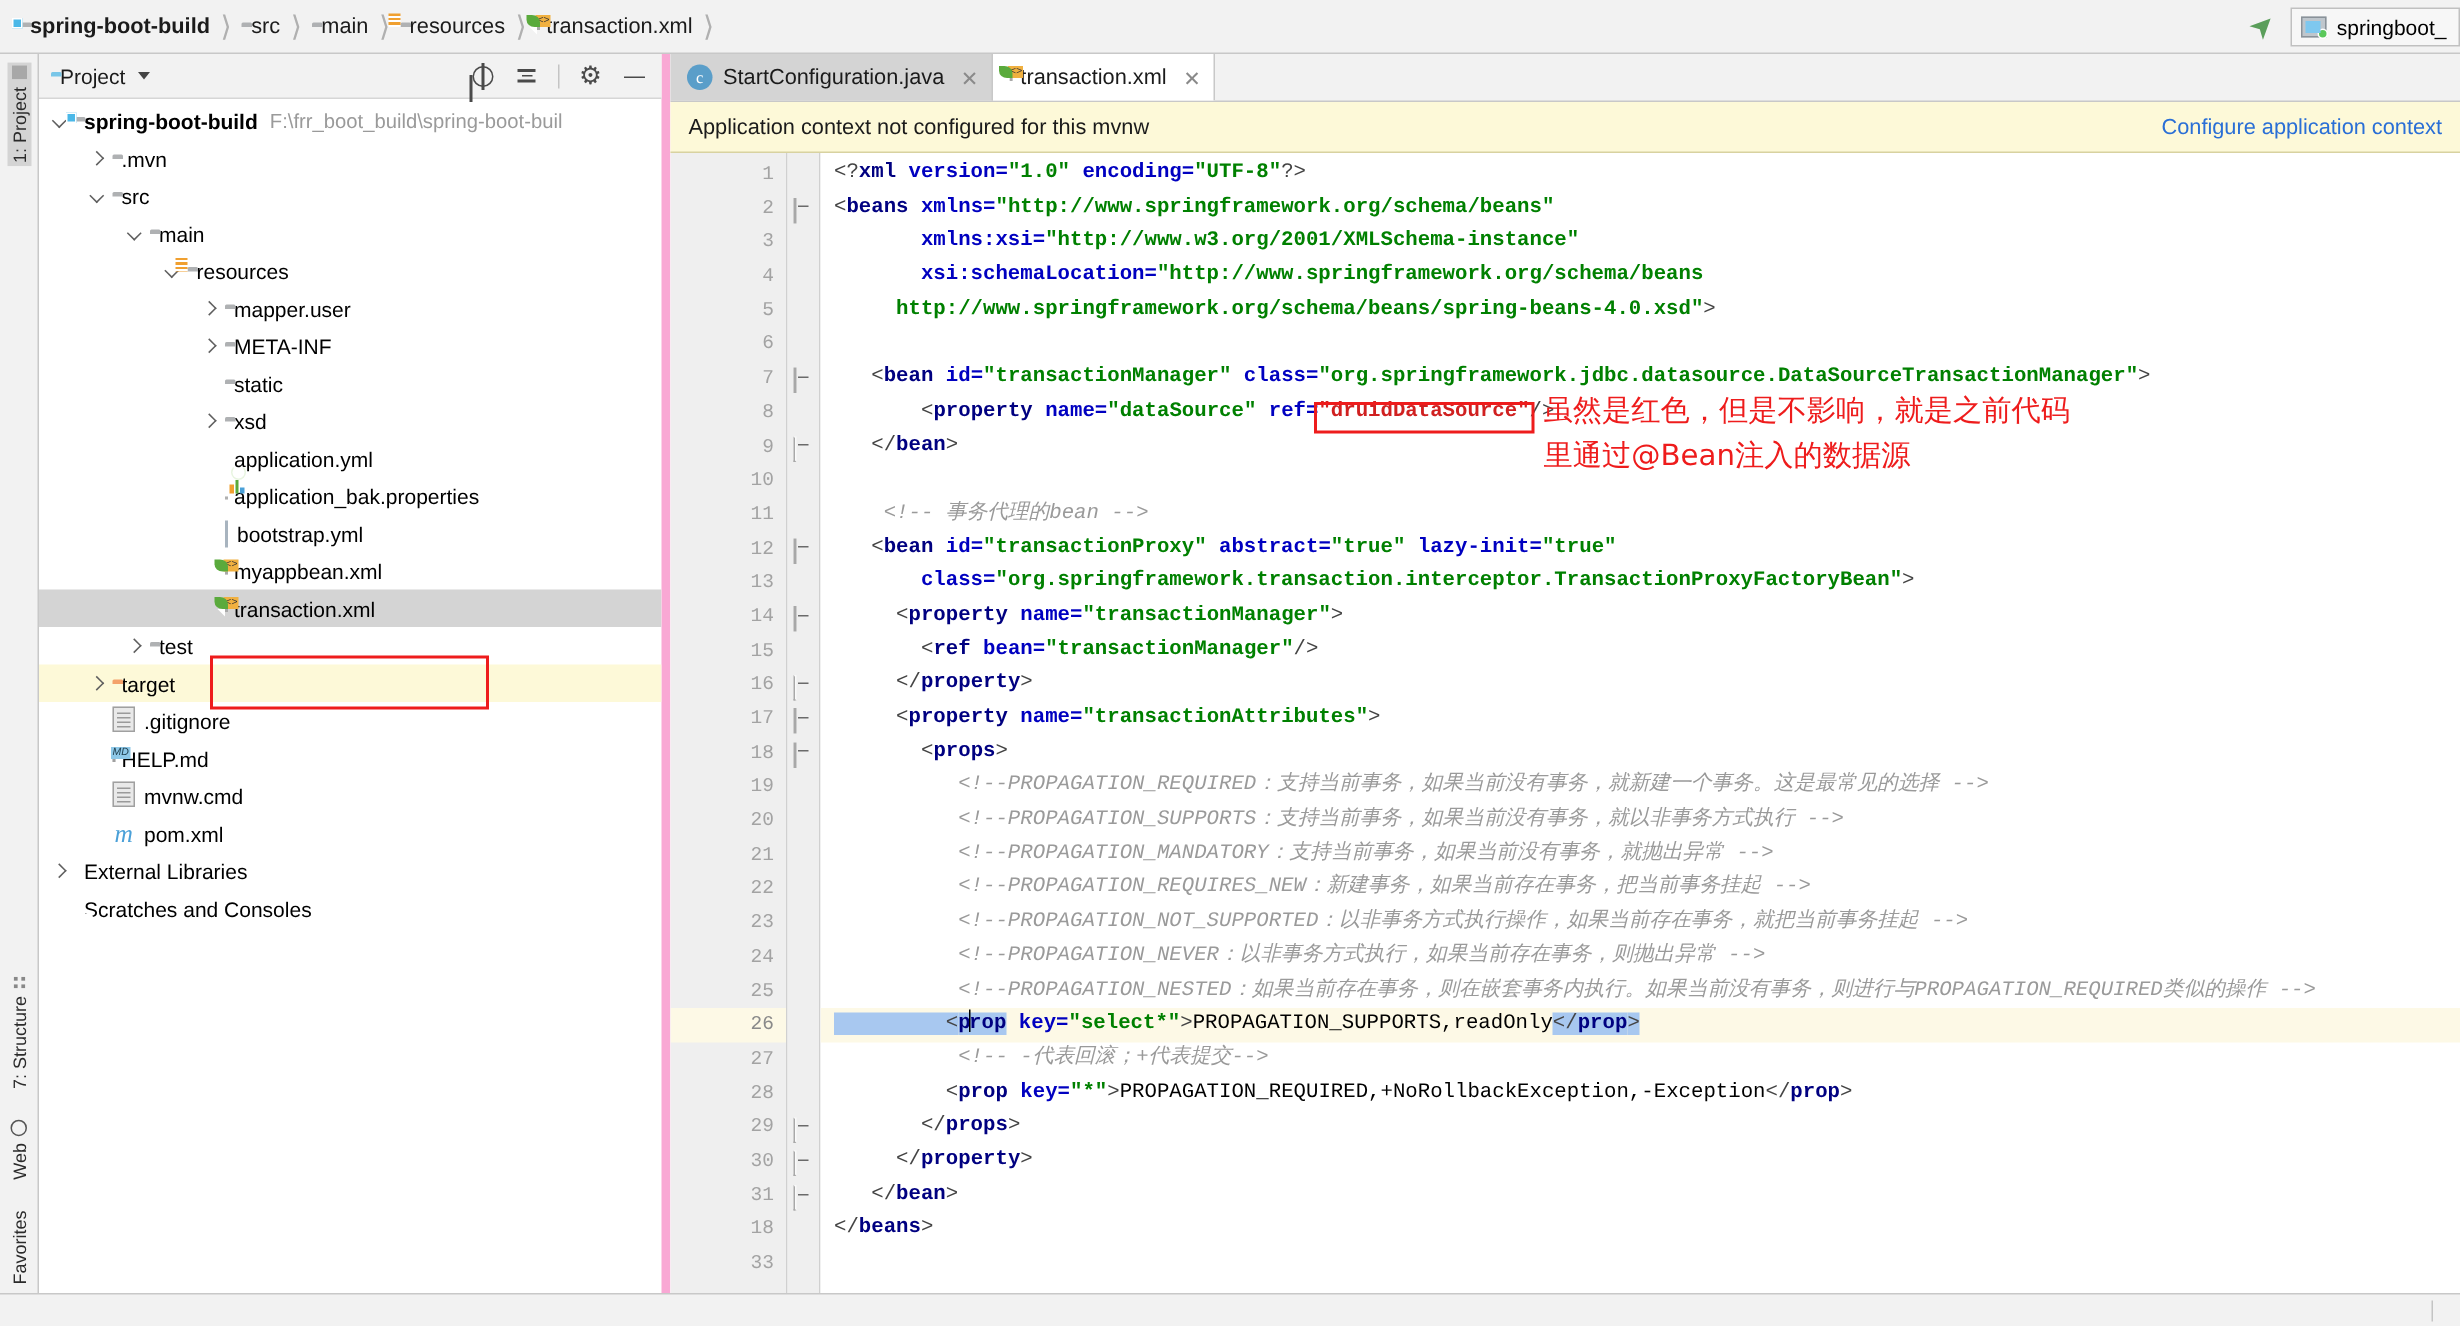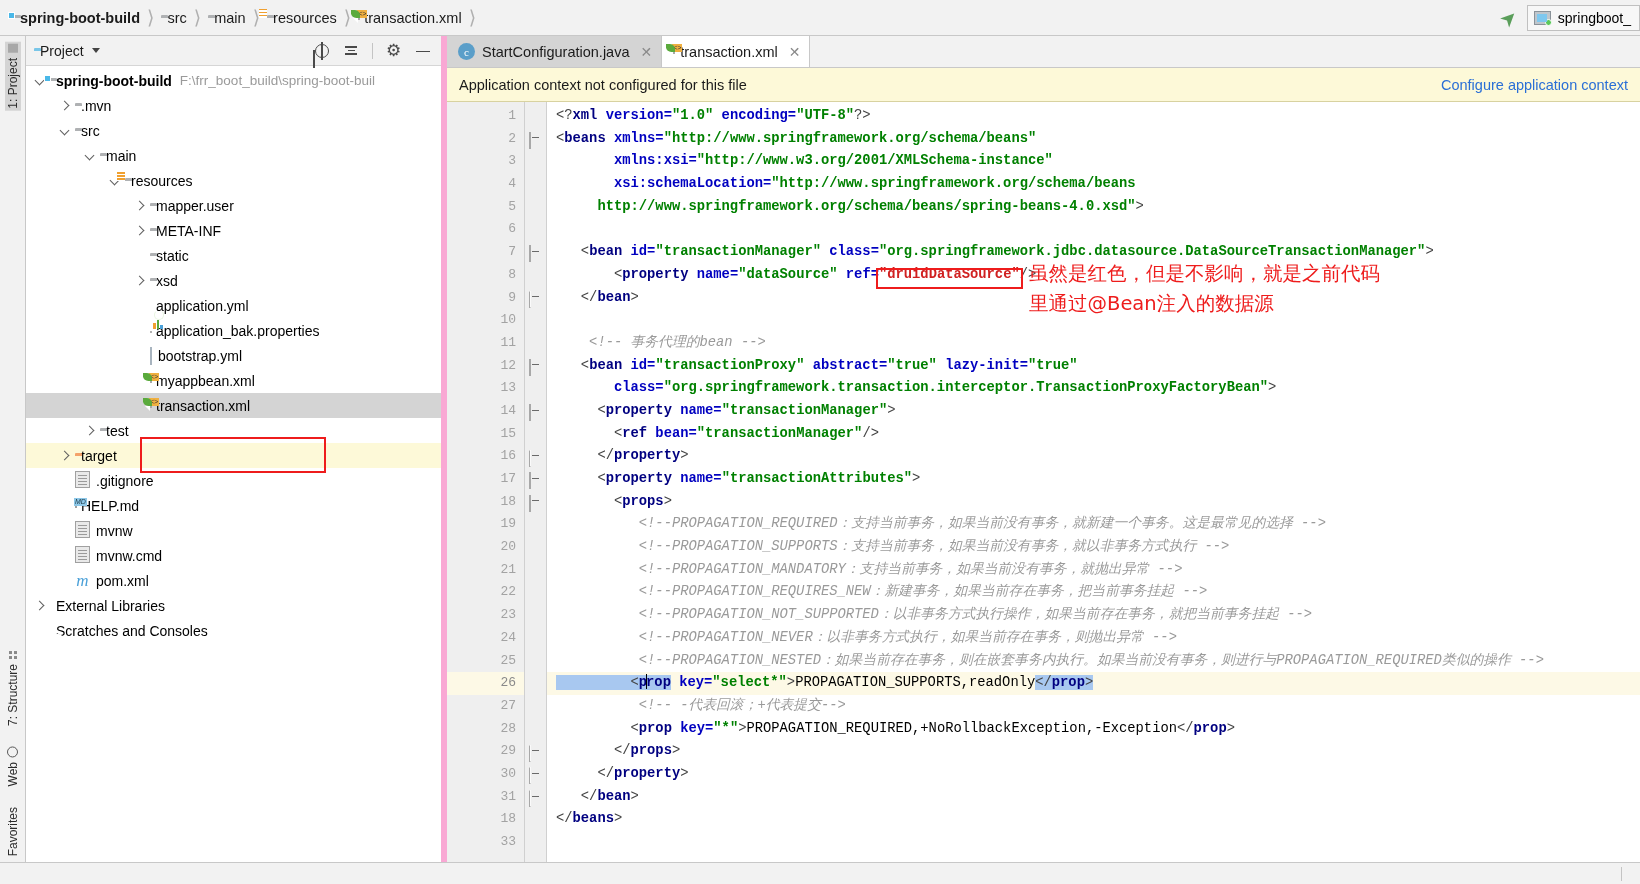--- a/index.html
+++ b/index.html
@@ -404,25 +404,20 @@
           <div class="row" id="tnode-18" style="padding-left: 31px;">
             <span class="tw none"></span>
             <span class="ic" style="margin-left:4px"><span class="fileico"><i class="pg"></i><i class="ln"></i></span></span>
             <span class="lbl">.gitignore</span>
           </div>
           <div class="row" id="tnode-19" style="padding-left: 31px;">
             <span class="tw none"></span>
             <span class="ic" style="margin-left:4px"><span class="mdico"><i class="pg"></i><i class="t">MD</i></span></span>
             <span class="lbl">HELP.md</span>
           </div>
-          <div class="row" id="tnode-20" style="padding-left: 31px;">
-            <span class="tw none"></span>
-            <span class="ic" style="margin-left:4px"><span class="fileico"><i class="pg"></i><i class="ln"></i></span></span>
-            <span class="lbl">mvnw</span>
-          </div>
           <div class="row" id="tnode-21" style="padding-left: 31px;">
             <span class="tw none"></span>
             <span class="ic" style="margin-left:4px"><span class="fileico"><i class="pg"></i><i class="ln"></i></span></span>
             <span class="lbl">mvnw.cmd</span>
           </div>
           <div class="row" id="tnode-22" style="padding-left: 31px;">
             <span class="tw none"></span>
             <span class="ic" style="margin-left:4px"><span class="mico">m</span></span>
             <span class="lbl">pom.xml</span>
           </div>
@@ -452,21 +447,21 @@
         <div class="tab active">
           <span class="ic">
             <span class="xmlico"><i class="pg"></i><i class="corner"></i><i class="tag">&lt;&gt;</i><i class="leaf"></i></span>
           </span>
           <span>transaction.xml</span>
           <span class="x">✕</span>
         </div>
       </div>
 
       <div class="notice">
-        <span>Application context not configured for this file</span>
+        <span>Application context not configured for this mvnw</span>
         <span class="link">Configure application context</span>
       </div>
 
       <div class="codewrap">
         <div class="gutter" id="gutter">
             <div class="gl">1</div>
             <div class="gl">2</div>
             <div class="gl">3</div>
             <div class="gl">4</div>
             <div class="gl">5</div>

